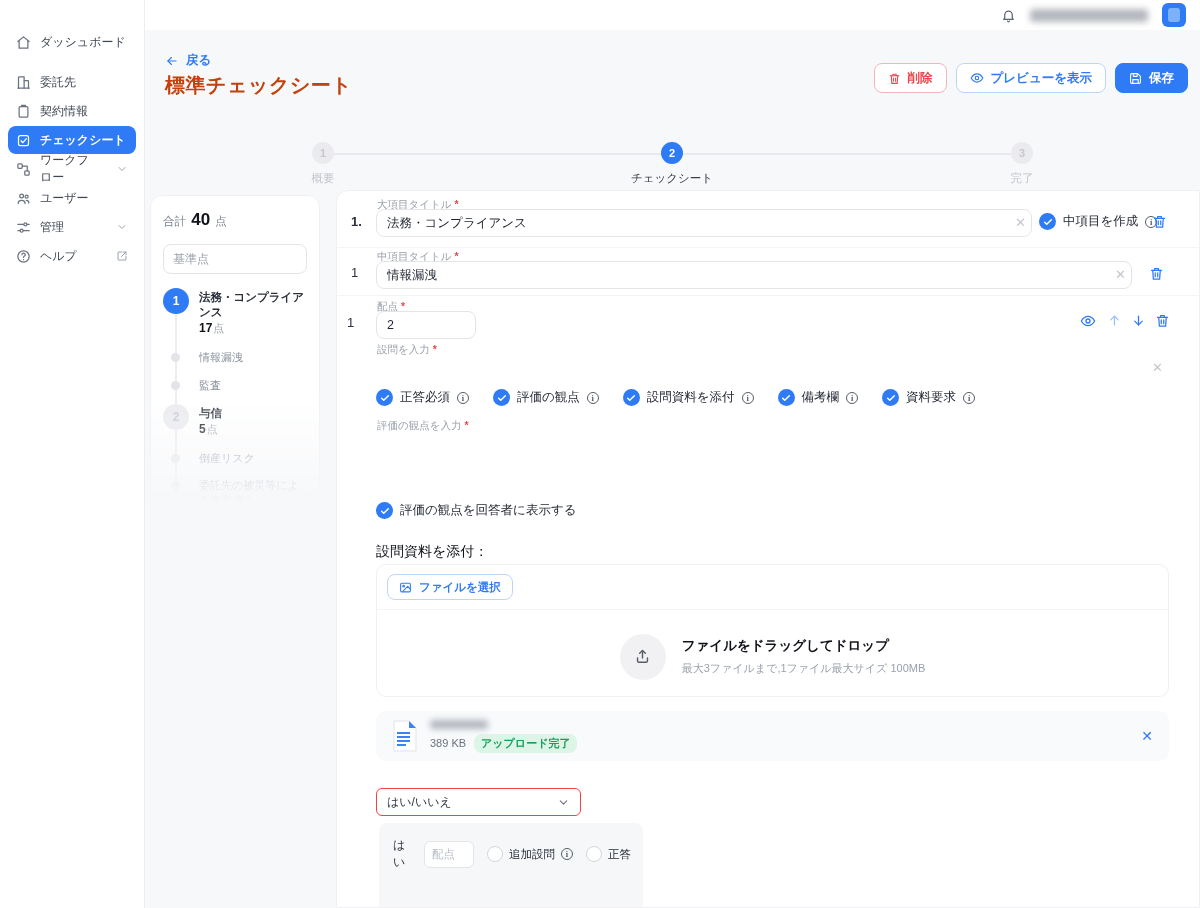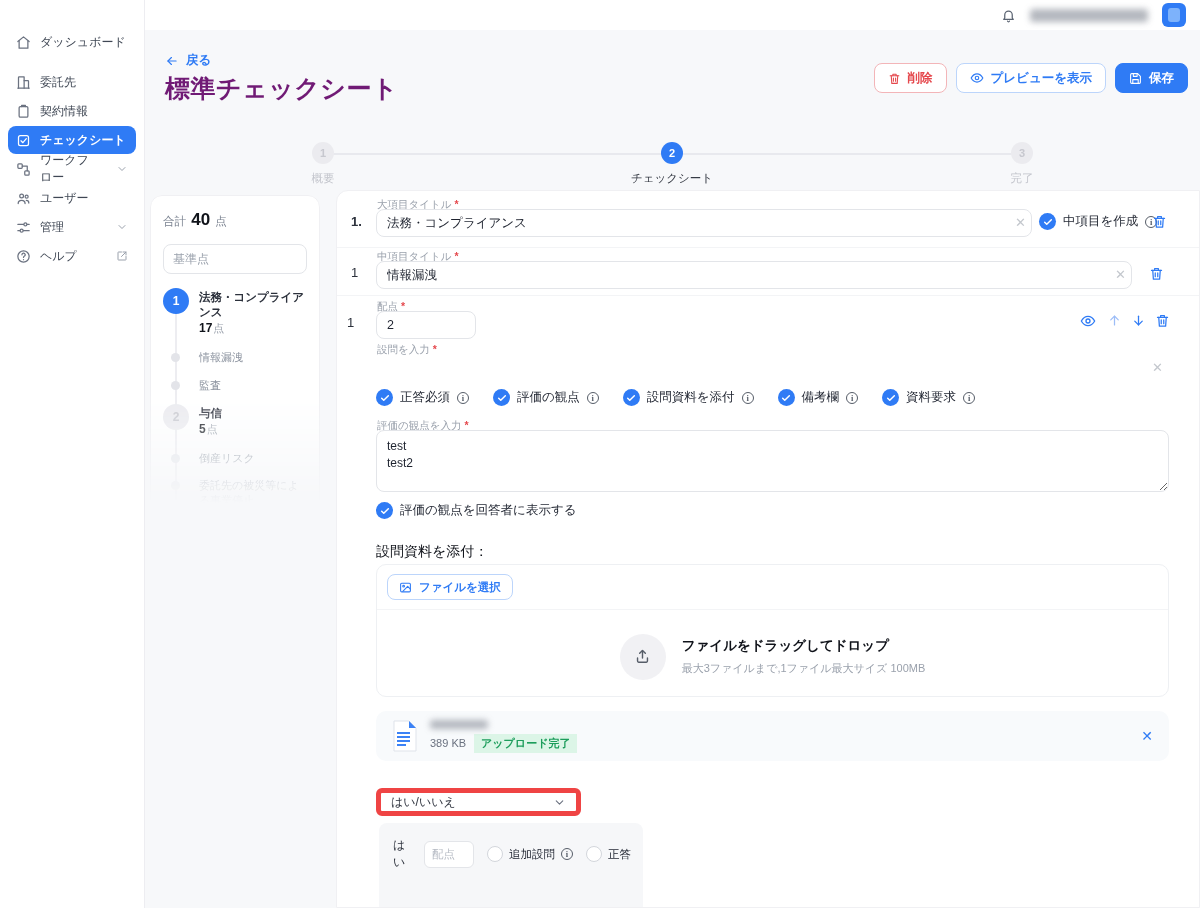--- a/index.html
+++ b/index.html
@@ -25,21 +25,21 @@
   .topbar { position:absolute; left:145px; right:0; top:0; height:30px; background:#fff; display:flex; align-items:center; justify-content:flex-end; gap:14px; padding-right:14px; z-index:4; }
   .bell { color:#5b6472; }
   .redact { background:#9ba0a9; border-radius:3px; filter:blur(3px); opacity:.75; }
   .user-redact { width:118px; height:13px; }
   .avatar { width:24px; height:24px; border-radius:6px; background:#2f7bf5; position:relative; cursor:pointer; }
   .avatar::after { content:""; position:absolute; left:6px; top:5px; width:12px; height:14px; border-radius:3px; background:#7db2fb; }
 
   
   .content { position:absolute; left:145px; top:30px; right:0; bottom:0; background:#f7f8fa; }
   .back-link { position:absolute; left:20px; top:22px; display:flex; align-items:center; gap:7px; color:#2f7bf5; font-size:12.5px; font-weight:bold; cursor:pointer; }
-  .page-title { position:absolute; left:20px; top:42px; font-size:25px; font-weight:bold; color:#701a75; letter-spacing:.5px; }
+  .page-title { position:absolute; left:20px; top:42px; font-size:20px; font-weight:bold; color:#c2410c; letter-spacing:.5px; }
   .actions { position:absolute; right:12px; top:33px; display:flex; gap:9px; }
   .btn { display:flex; align-items:center; gap:7px; height:30px; padding:0 13px; border-radius:8px; font-size:12.5px; font-weight:bold; cursor:pointer; background:#fff; }
   .btn-delete { border:1px solid #f3b5b8; color:#e5484d; }
   .btn-preview { border:1px solid #bcd5fb; color:#2f7bf5; }
   .btn-save { border:1px solid #2f7bf5; background:#2f7bf5; color:#fff; }
 
   
   .stepper { position:absolute; left:0; top:112px; width:1055px; height:60px; }
   .step-line { position:absolute; left:178px; right:178px; top:11px; height:2px; background:#e8e9ee; }
   .step { position:absolute; top:0; width:120px; margin-left:-60px; text-align:center; }
@@ -89,23 +89,23 @@
   .file-select { position:absolute; left:10px; top:9px; display:flex; align-items:center; gap:7px; height:26px; padding:0 11px; border:1px solid #bcd5fb; border-radius:8px; color:#2f7bf5; font-size:11.5px; font-weight:bold; cursor:pointer; background:#fff; }
   .upload-divider { position:absolute; left:0; right:0; top:44px; height:1px; background:#f3f4f6; }
   .dropzone { position:absolute; left:0; right:0; top:52px; bottom:0; display:flex; align-items:center; justify-content:center; gap:16px; }
   .drop-circle { width:46px; height:46px; border-radius:50%; background:#f1f1f4; color:#565d68; display:flex; align-items:center; justify-content:center; }
   .drop-title { font-size:13.5px; font-weight:bold; color:#10131a; }
   .drop-sub { font-size:11px; color:#9aa1ac; margin-top:6px; }
   .file-row { position:absolute; background:#f8fafc; border-radius:10px; display:flex; align-items:center; padding:0 16px; }
   .file-name-redact { width:58px; height:9px; margin-bottom:5px; }
   .file-meta { display:flex; align-items:center; gap:8px; }
   .file-size { font-size:11px; color:#6b7280; }
-  .badge-ok { background:#dcf5e7; color:#1c9d5b; font-size:11px; font-weight:bold; padding:2px 7px; border-radius:0; }
+  .badge-ok { background:#dcf5e7; color:#1c9d5b; font-size:11px; font-weight:bold; padding:2px 7px; border-radius:8px; }
   .file-close { margin-left:auto; color:#2f7bf5; font-size:14px; cursor:pointer; }
-  .select { position:absolute; height:28px; border:5px solid #ef4444; border-radius:6px; background:#fff; display:flex; align-items:center; padding:0 10px; font-size:12px; color:#2c313c; cursor:pointer; }
+  .select { position:absolute; height:28px; border:1px solid #ef4444; border-radius:6px; background:#fff; display:flex; align-items:center; padding:0 10px; font-size:12px; color:#2c313c; cursor:pointer; }
   .select .grow { flex:1; }
   .answers { position:absolute; background:#f6f7f9; border-radius:8px; }
   .ans-row { display:flex; align-items:center; gap:13px; padding:14px 12px 10px 14px; }
   .ans-row + .ans-row { margin-top:12px; }
   .ans-label { font-size:12px; color:#2c313c; width:26px; }
   .ans-input { width:50px; height:27px; border:1px solid #e3e5e9; border-radius:6px; padding:0 7px; font-size:11.5px; background:#fff; }
   .ans-input::placeholder { color:#b6bbc4; }
   .radio { width:16px; height:16px; border-radius:50%; border:1.5px solid #d3d6dc; background:#fff; flex:none; cursor:pointer; }
   .ans-opt { display:flex; align-items:center; gap:6px; }
   .ans-opt .cb-label { font-size:11.5px; }
@@ -436,22 +436,20 @@
             <svg class="ic" width="10" height="10" viewBox="0 0 24 24" style="stroke:#fff;stroke-width:3.5">
               <path d="M4 12.5l5 5L20 6.5"></path>
             </svg>
           </span>
         <span class="cb-label">資料要求</span>
           <span class="info-i">i</span>
       </div>
     </div>
 
     <div class="lbl req" style="left:40px;top:228px">評価の観点を入力</div>
-    <textarea class="tarea" style="left: 39px; top: 239px; width: 793px; height: 62px;">test
-test2</textarea>
     <div class="cb" style="position:absolute;left:39px;top:311px">
       <span class="cb-dot">
           <svg class="ic" width="10" height="10" viewBox="0 0 24 24" style="stroke:#fff;stroke-width:3.5">
             <path d="M4 12.5l5 5L20 6.5"></path>
           </svg>
         </span>
       <span class="cb-label">評価の観点を回答者に表示する</span>
     </div>
 
     <div class="attach-title" style="left:39px;top:352px">設問資料を添付：</div>

